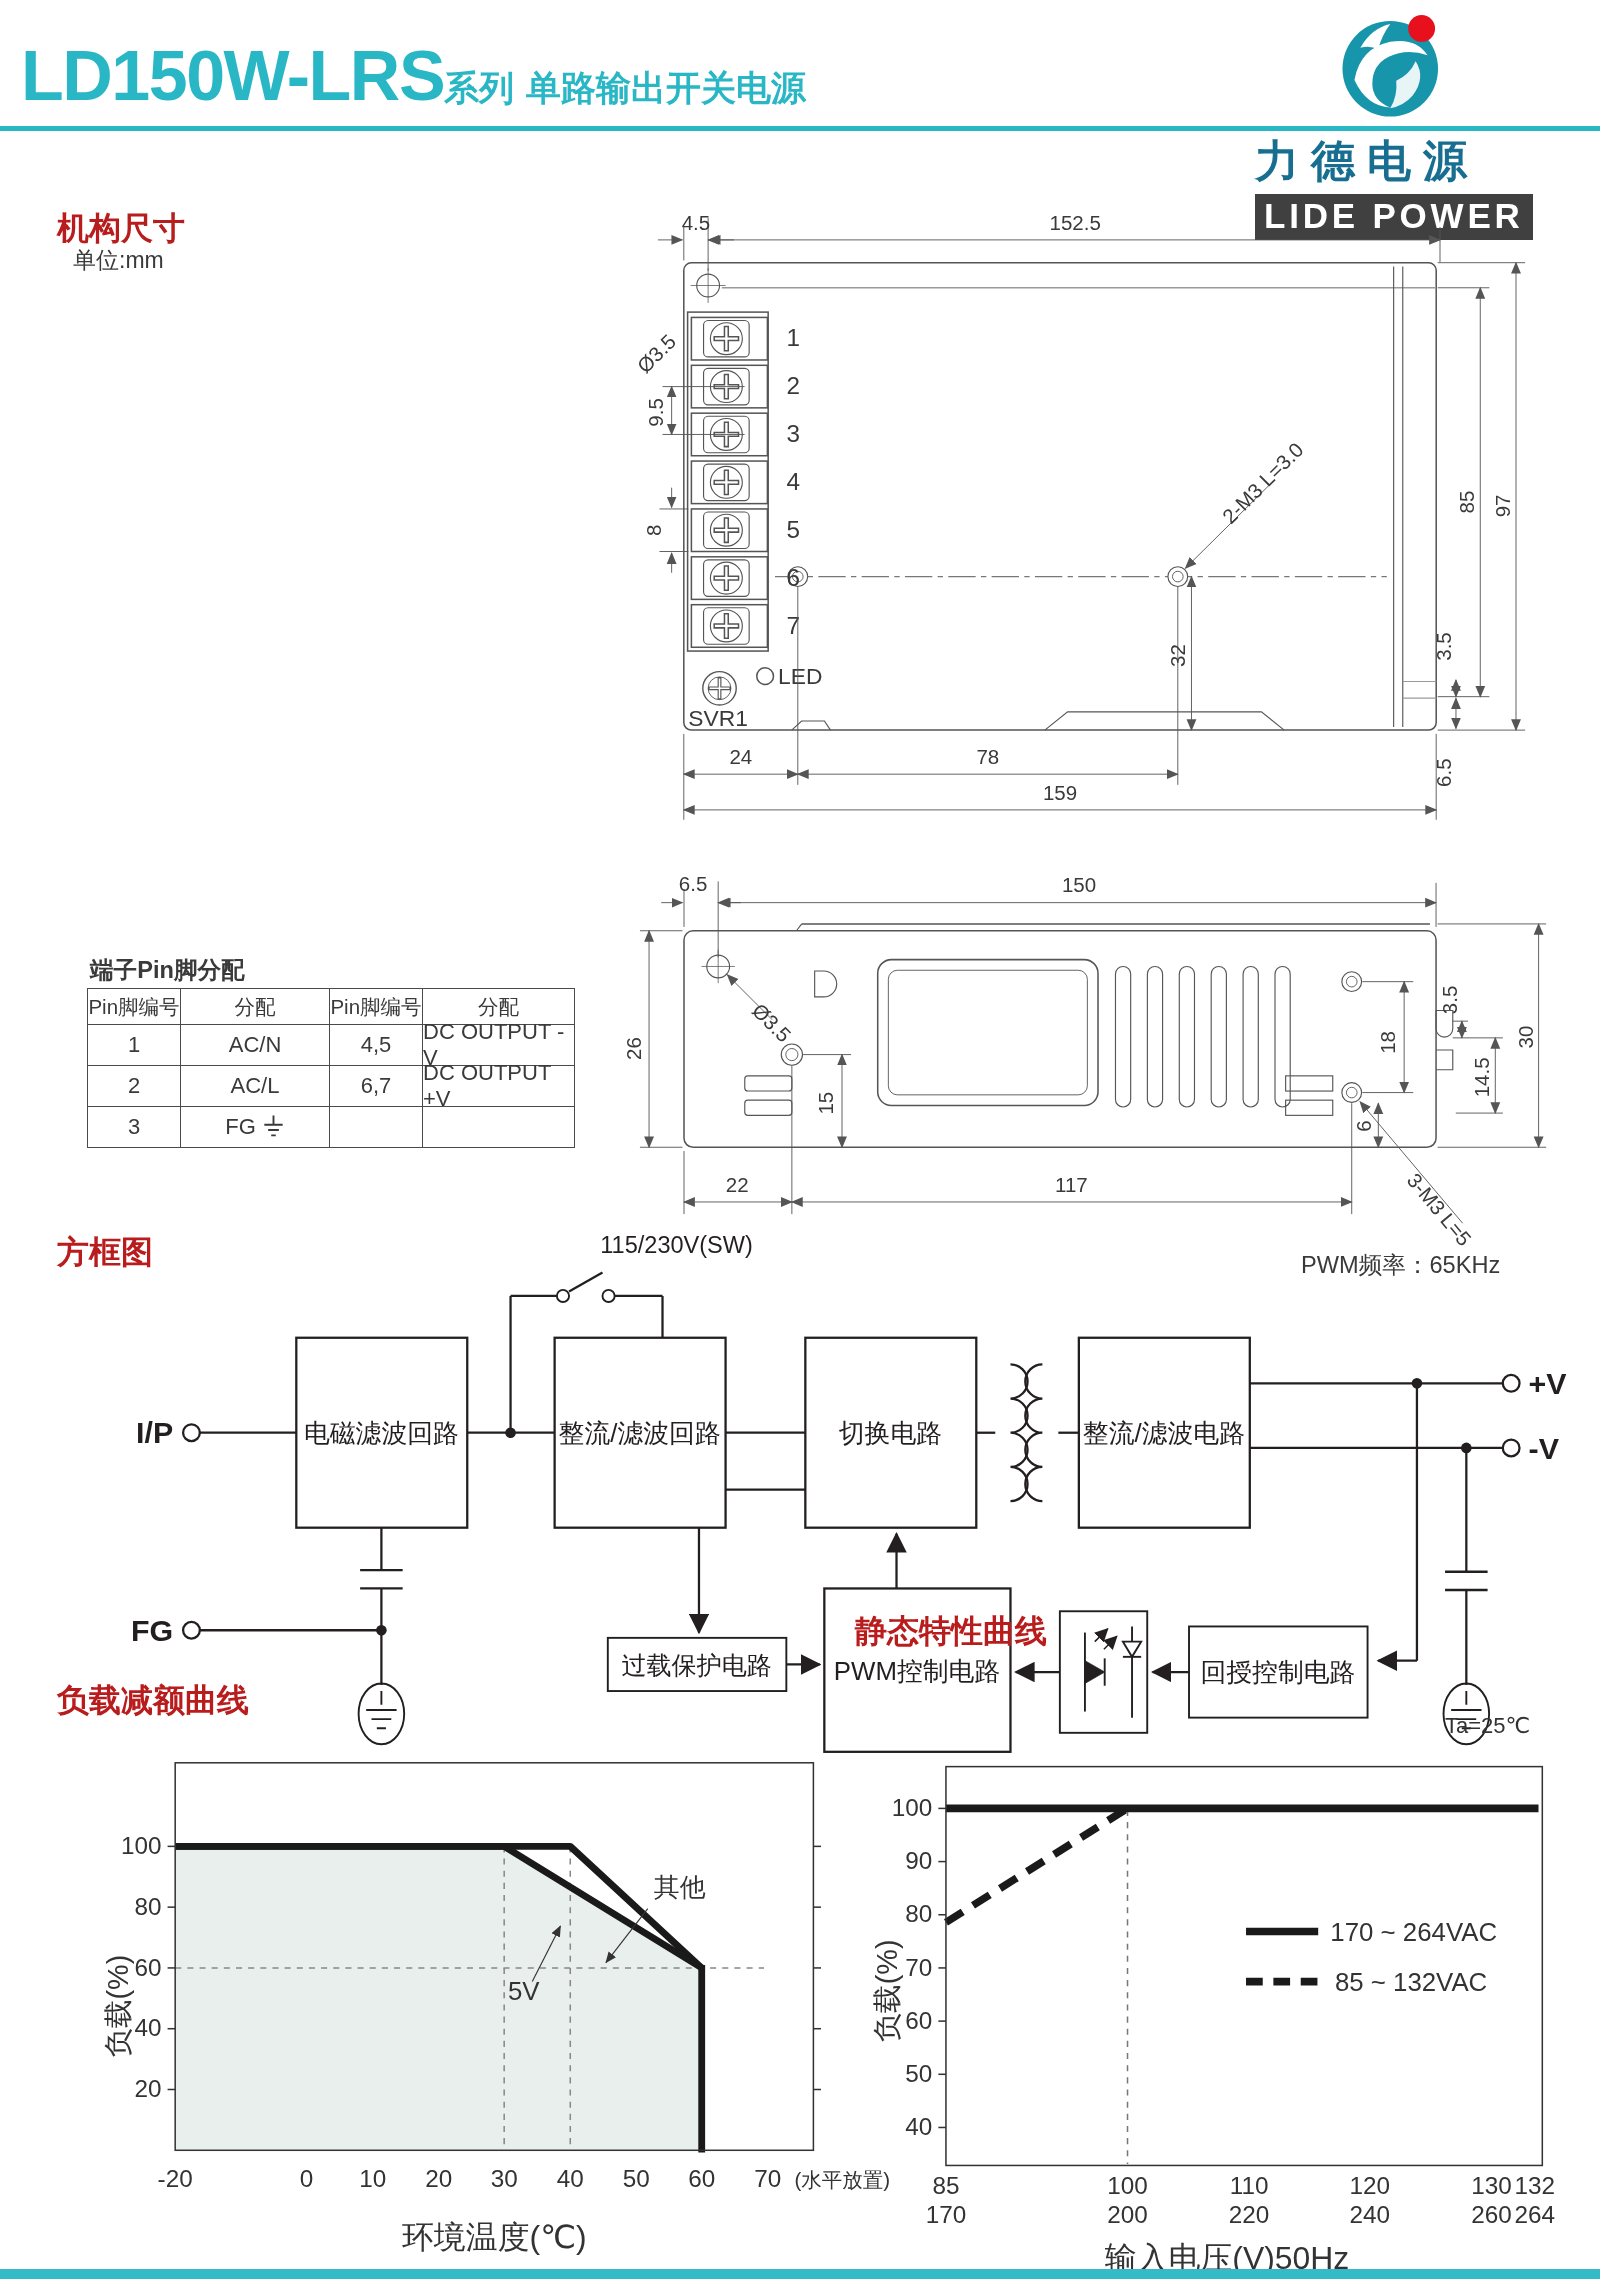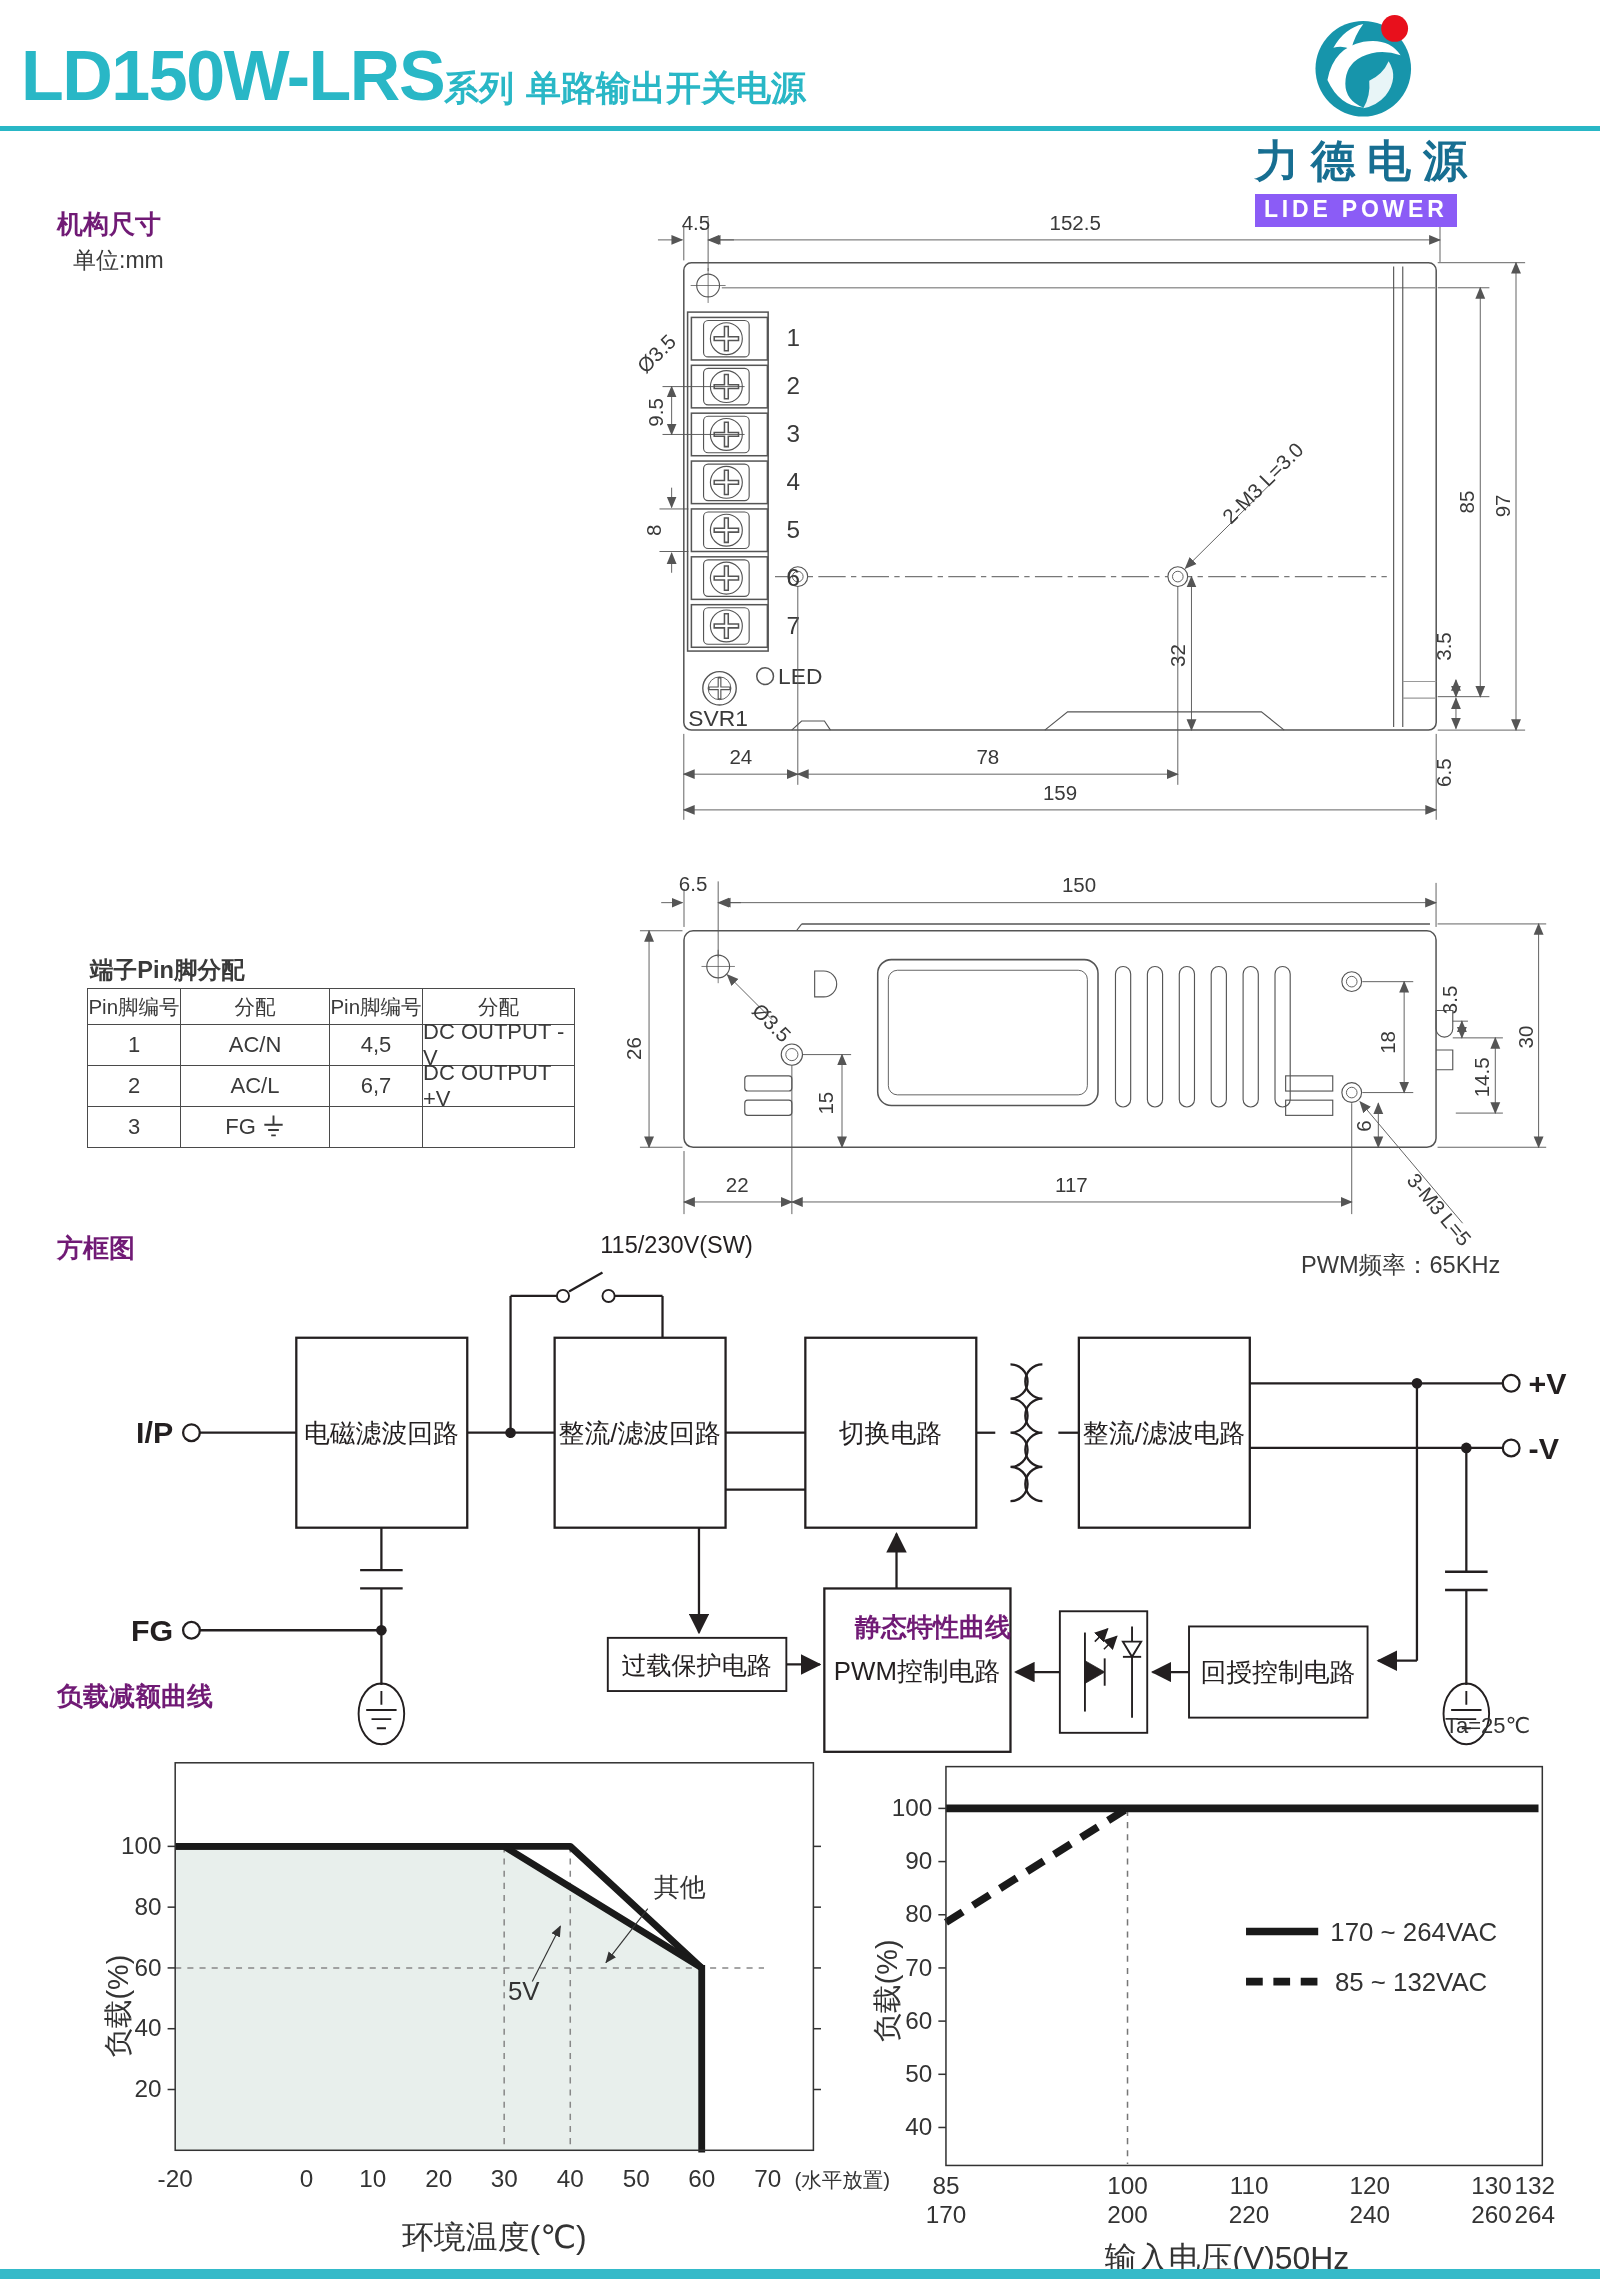--- a/index.html
+++ b/index.html
@@ -6,24 +6,24 @@
   .page{position:relative;width:1600px;height:2284px;background:#fff;overflow:hidden;
         font-family:"Liberation Sans","DejaVu Sans",sans-serif;color:#3a3a3a;}
   .abs{position:absolute;}
   
   .t-big{font-size:70px;font-weight:700;color:#29b7c6;letter-spacing:-1.5px;}
   .t-mid{font-size:35px;font-weight:700;color:#29b7c6;}
   .t-sub{margin-left:12px;}
   .header-rule{position:absolute;left:0;top:126px;width:1616px;height:5.3px;background:#29b7c6;}
   .logo{position:absolute;left:1255px;top:7.6px;display:flex;align-items:center;gap:10.6px;flex-direction:column;}
   .logo-cn{font-size:44px;font-weight:700;color:#176e91;letter-spacing:12px;white-space:nowrap;}
-  .logo-en{margin-top:3px;background:#8b5cf6;color:#fff;font-weight:700;font-size:23px;
+  .logo-en{margin-top:3px;background:#404040;color:#fff;font-weight:700;font-size:35px;
            letter-spacing:3.8px;padding:2.3px 9px 3.8px 9px;display:inline-block;}
   
-  .sec-title{font-size:26px;font-weight:700;color:#701a75;}
+  .sec-title{font-size:32px;font-weight:700;color:#b91c1c;}
   .unit-note{font-size:23px;color:#3a3a3a;}
   .plain-note{font-size:23.6px;color:#3a3a3a;margin-top:14px;}
   
   .pin-title{font-size:23.6px;color:#3a3a3a;font-weight:bold;}
   .pin-table{position:absolute;left:87px;top:988px;width:486px;border:1.5px solid #4a4a4a;
              display:grid;grid-template-columns:93px 149px 93px 151px;}
   .pin-table .cell{border-right:1.5px solid #4a4a4a;border-bottom:1.5px solid #4a4a4a;
       display:flex;align-items:center;justify-content:center;font-size:22px;height:40px;gap:6px;}
   .pin-table .cell:nth-child(4n){border-right:none;}
   .pin-table .cell.last{border-bottom:none;}

